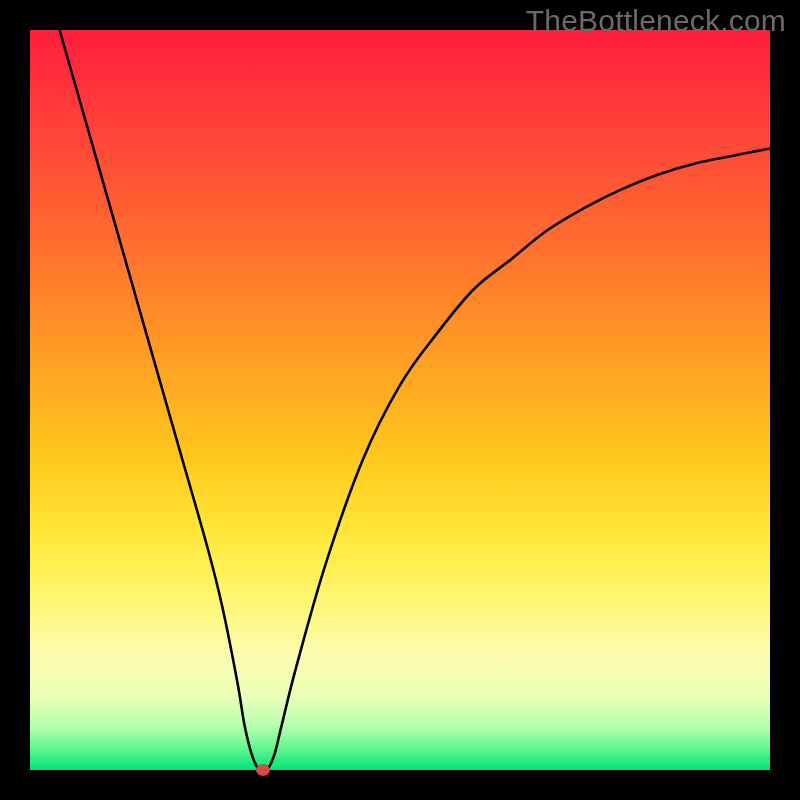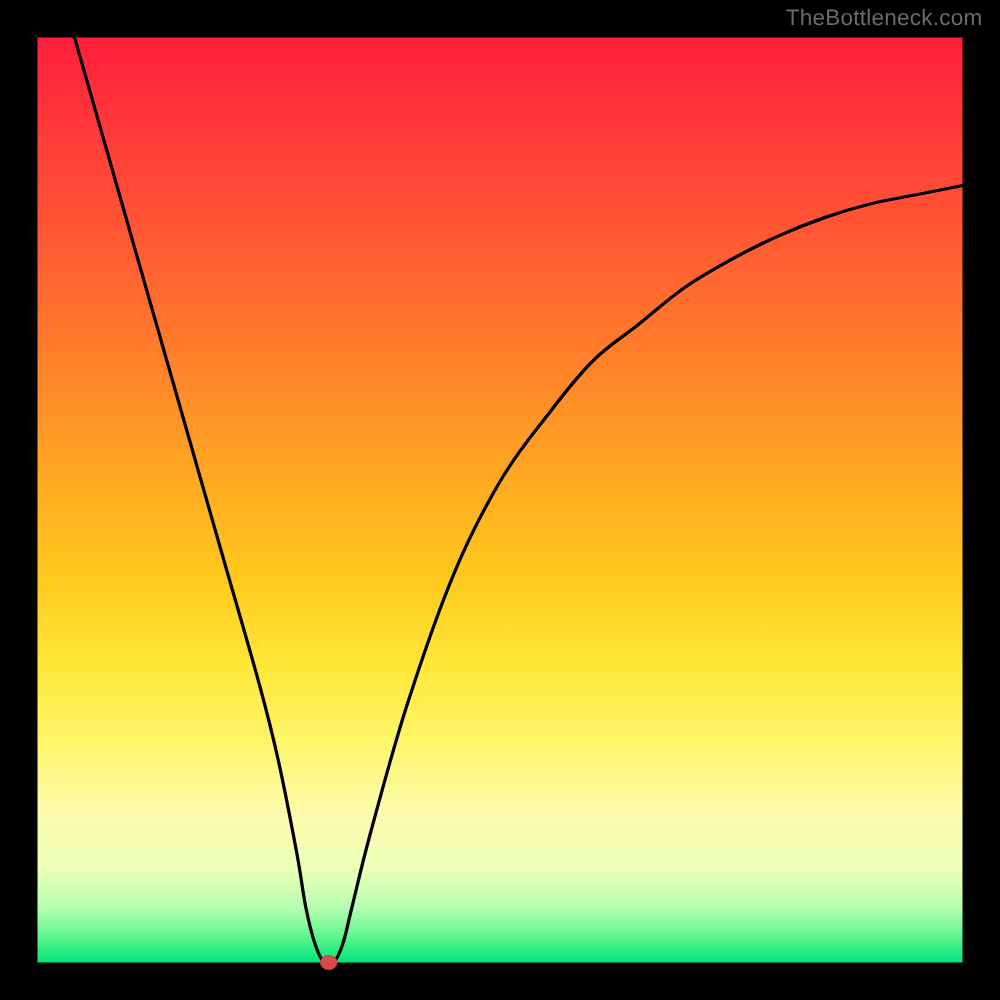--- a/index.html
+++ b/index.html
@@ -38,21 +38,21 @@
       #b7ffb0 94%,
       #63f78e 97%,
       #00e47a 100%
     );
   }
   .watermark {
     position: absolute;
     top: 4px;
     right: 14px;
     font-family: Arial, Helvetica, sans-serif;
-    font-size: 18px;
+    font-size: 30px;
     color: #6b6b6b;
     font-weight: 500;
     letter-spacing: 0.2px;
   }
   .curve {
     position: absolute;
     left: 30px;
     top: 30px;
     width: 740px;
     height: 740px;

